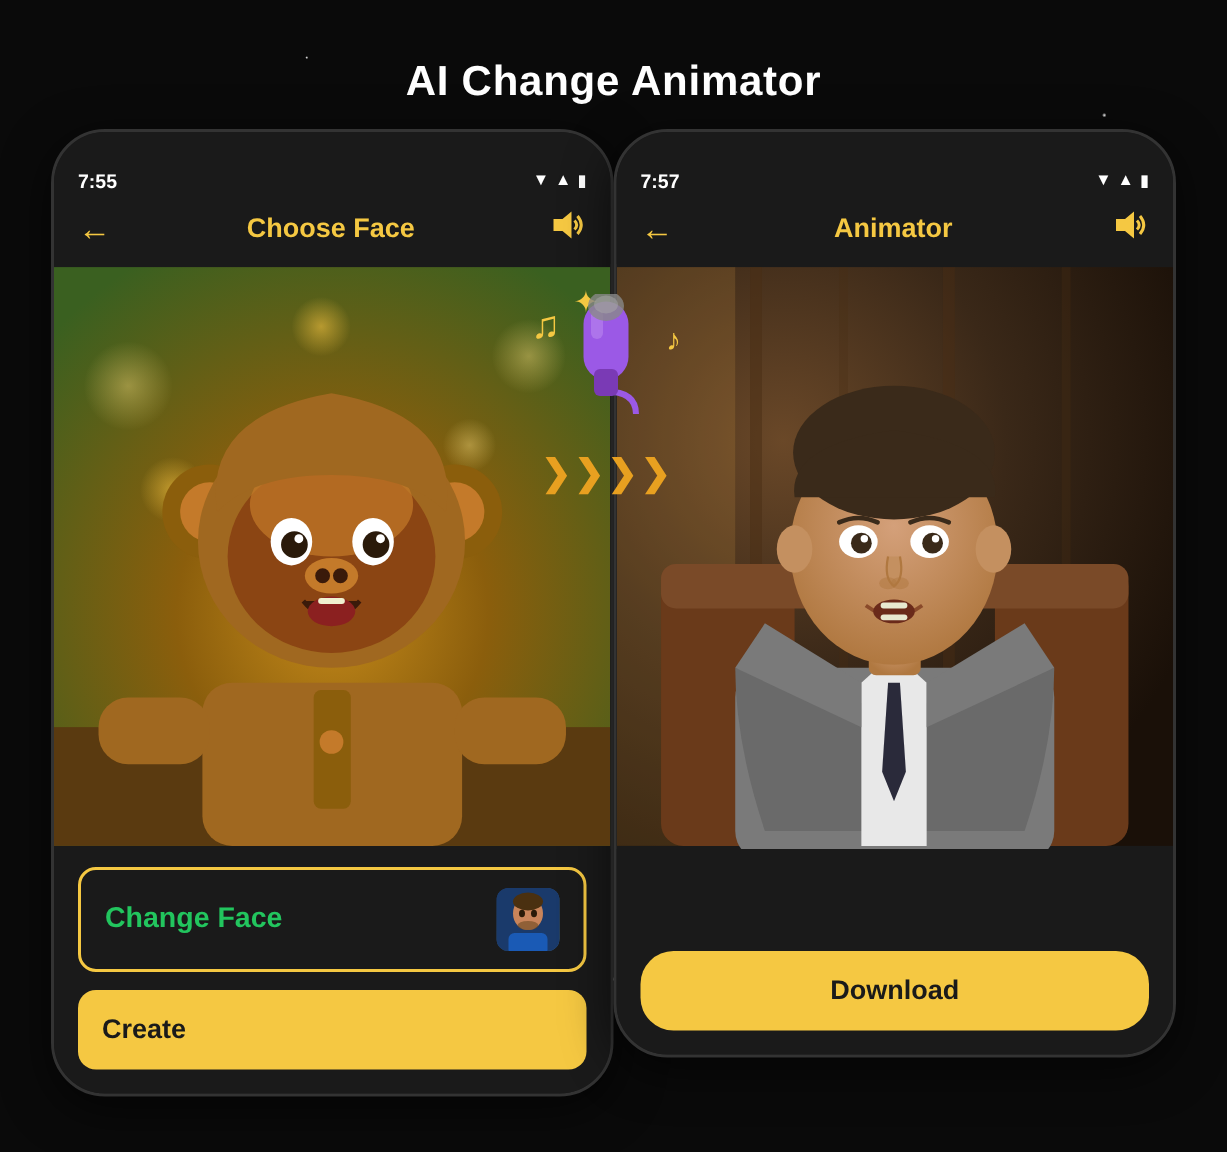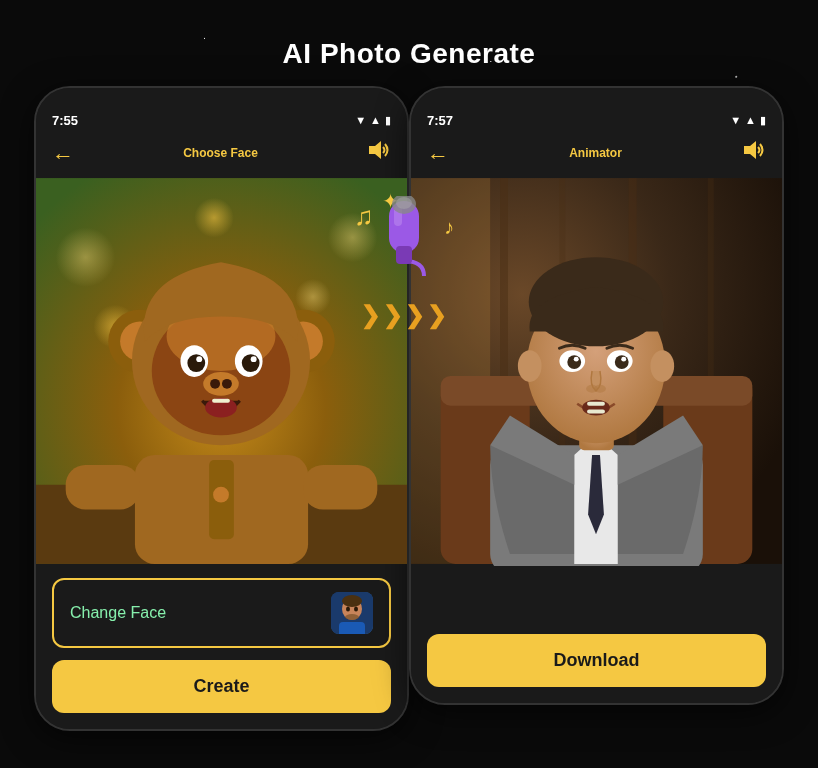--- a/index.html
+++ b/index.html
@@ -118,21 +118,21 @@
     }
 
     .nav-back {
       color: #f5c842;
       font-size: 22px;
       font-weight: bold;
       cursor: pointer;
     }
 
     .nav-title {
-      font-size: 12px;
+      font-size: 18px;
       font-weight: 700;
       color: #f5c842;
     }
 
     .nav-sound {
       color: #f5c842;
       font-size: 20px;
     }
 
     
@@ -157,23 +157,23 @@
       border-radius: 12px;
       padding: 12px 16px;
       display: flex;
       justify-content: space-between;
       align-items: center;
       cursor: pointer;
       margin-bottom: 12px;
     }
 
     .change-face-label {
-      color: #86efac;
-      font-size: 16px;
-      font-weight: 400;
+      color: #22c55e;
+      font-size: 19px;
+      font-weight: 700;
     }
 
     .face-thumbnail {
       width: 42px;
       height: 42px;
       border-radius: 8px;
       overflow: hidden;
       background: linear-gradient(135deg, #1a3a6b, #3a6b9a);
     }
 
@@ -181,21 +181,21 @@
     .create-btn {
       width: 100%;
       background: #f5c842;
       border: none;
       border-radius: 12px;
       padding: 16px;
       font-size: 18px;
       font-weight: 700;
       color: #1a1a1a;
       cursor: pointer;
-      text-align: center;
+      text-align: left;
     }
 
     
     .download-btn {
       width: 100%;
       background: #f5c842;
       border: none;
       border-radius: 12px;
       padding: 16px;
       font-size: 18px;
@@ -207,21 +207,21 @@
 
     
     .child-svg, .man-svg {
       width: 100%;
       height: 100%;
     }
   </style>
 </head>
 <body>
 
-<h1 class="page-title">AI Photo Generate</h1>
+<h1 class="page-title">AI Change Animator</h1>
 
 <div class="phones-container">
 
   <div class="phone">
 
     <div class="status-bar">
       <span class="status-time">7:55</span>
       <div class="status-icons">
         <span>▼</span>
         <span>▲</span>
@@ -458,19 +458,19 @@
         <ellipse cx="191" cy="213" rx="6" ry="4" fill="#b07840" opacity="0.5"></ellipse>
 
         <path d="M168,228 Q187,242 206,228" stroke="#8a4a2a" stroke-width="2.5" fill="none"></path>
         <ellipse cx="187" cy="232" rx="14" ry="8" fill="#6a2a1a"></ellipse>
         <rect x="178" y="226" width="18" height="4" rx="2" fill="#e8e8d0"></rect>
         <rect x="178" y="234" width="18" height="4" rx="2" fill="#e8e8d0"></rect>
       </svg>
     </div>
 
     <div class="phone-bottom">
-      <button class="download-btn" style="margin-top: 56px;">
+      <button class="download-btn" style="margin-top: 56px; border-radius: 22px;">
         <span>Download</span>
       </button>
     </div>
   </div>
 
 </div>
 
 </body></html>

